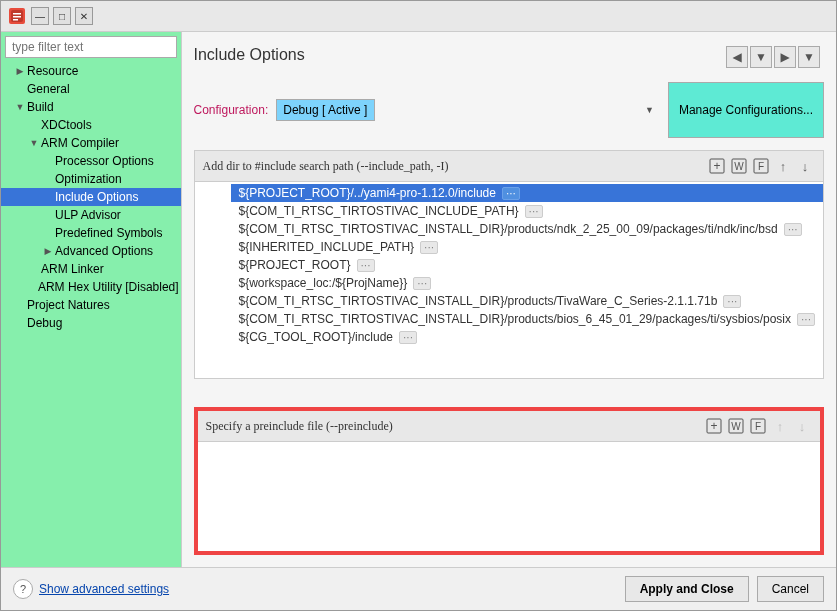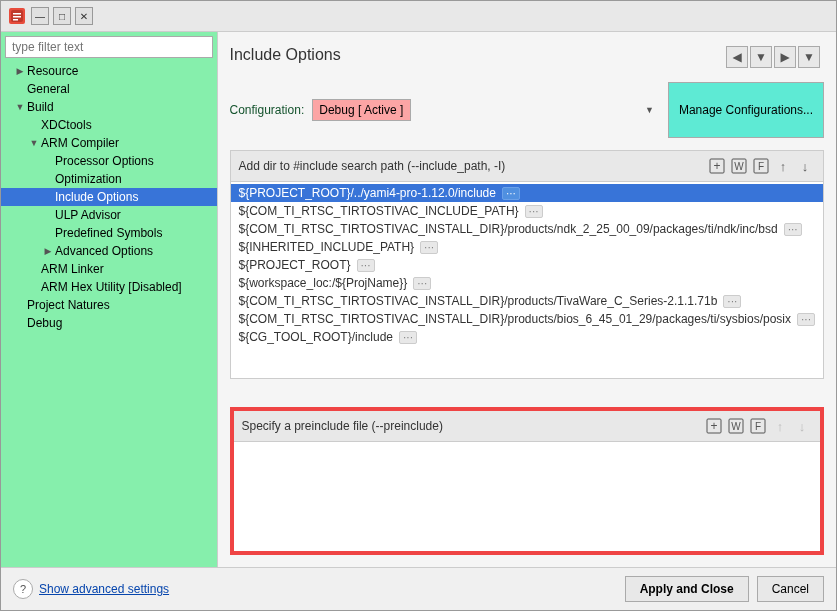--- a/index.html
+++ b/index.html
@@ -126,27 +126,27 @@
       font-weight: normal;
       color: #333;
       margin-bottom: 4px;
     }
     .config-row {
       display: flex;
       align-items: center;
       gap: 8px;
       margin-bottom: 4px;
     }
-    .config-label { font-size: 12px; color: #14532d; }
+    .config-label { font-size: 12px; color: #be185d; }
     .config-select {
       flex: 1;
       border: 1px solid #aaa;
       padding: 3px 6px;
       font-size: 12px;
-      background: #fca5a5;
+      background: #7dd3fc;
       appearance: none;
       -webkit-appearance: none;
       cursor: pointer;
     }
     .config-select-wrapper {
       flex: 1;
       position: relative;
     }
     .config-select-wrapper::after {
       content: '▼';
@@ -174,21 +174,21 @@
       flex-direction: column;
     }
     .section-header {
       background: #e8e8e8;
       border-bottom: 1px solid #ccc;
       padding: 5px 8px;
       display: flex;
       align-items: center;
       justify-content: space-between;
     }
-    .section-header-text { font-size: 12px; color: #333; }
+    .section-header-text { font-size: 12px; color: #333; font-family: Liberation Serif, serif; }
     .section-toolbar {
       display: flex;
       gap: 2px;
       align-items: center;
     }
     .tool-btn {
       width: 20px;
       height: 20px;
       border: none;
       background: transparent;
@@ -209,20 +209,21 @@
     .path-item {
       padding: 2px 8px;
       font-size: 12px;
       color: #333;
       white-space: nowrap;
       overflow: hidden;
       text-overflow: ellipsis;
       display: flex;
       align-items: center;
       gap: 4px;
+      margin-left: 36px;
     }
     .path-item.selected {
       background: #3874d8;
       color: white;
     }
     .ellipsis-badge {
       font-size: 10px;
       color: #777;
       background: #e8e8e8;
       border: 1px solid #ccc;

